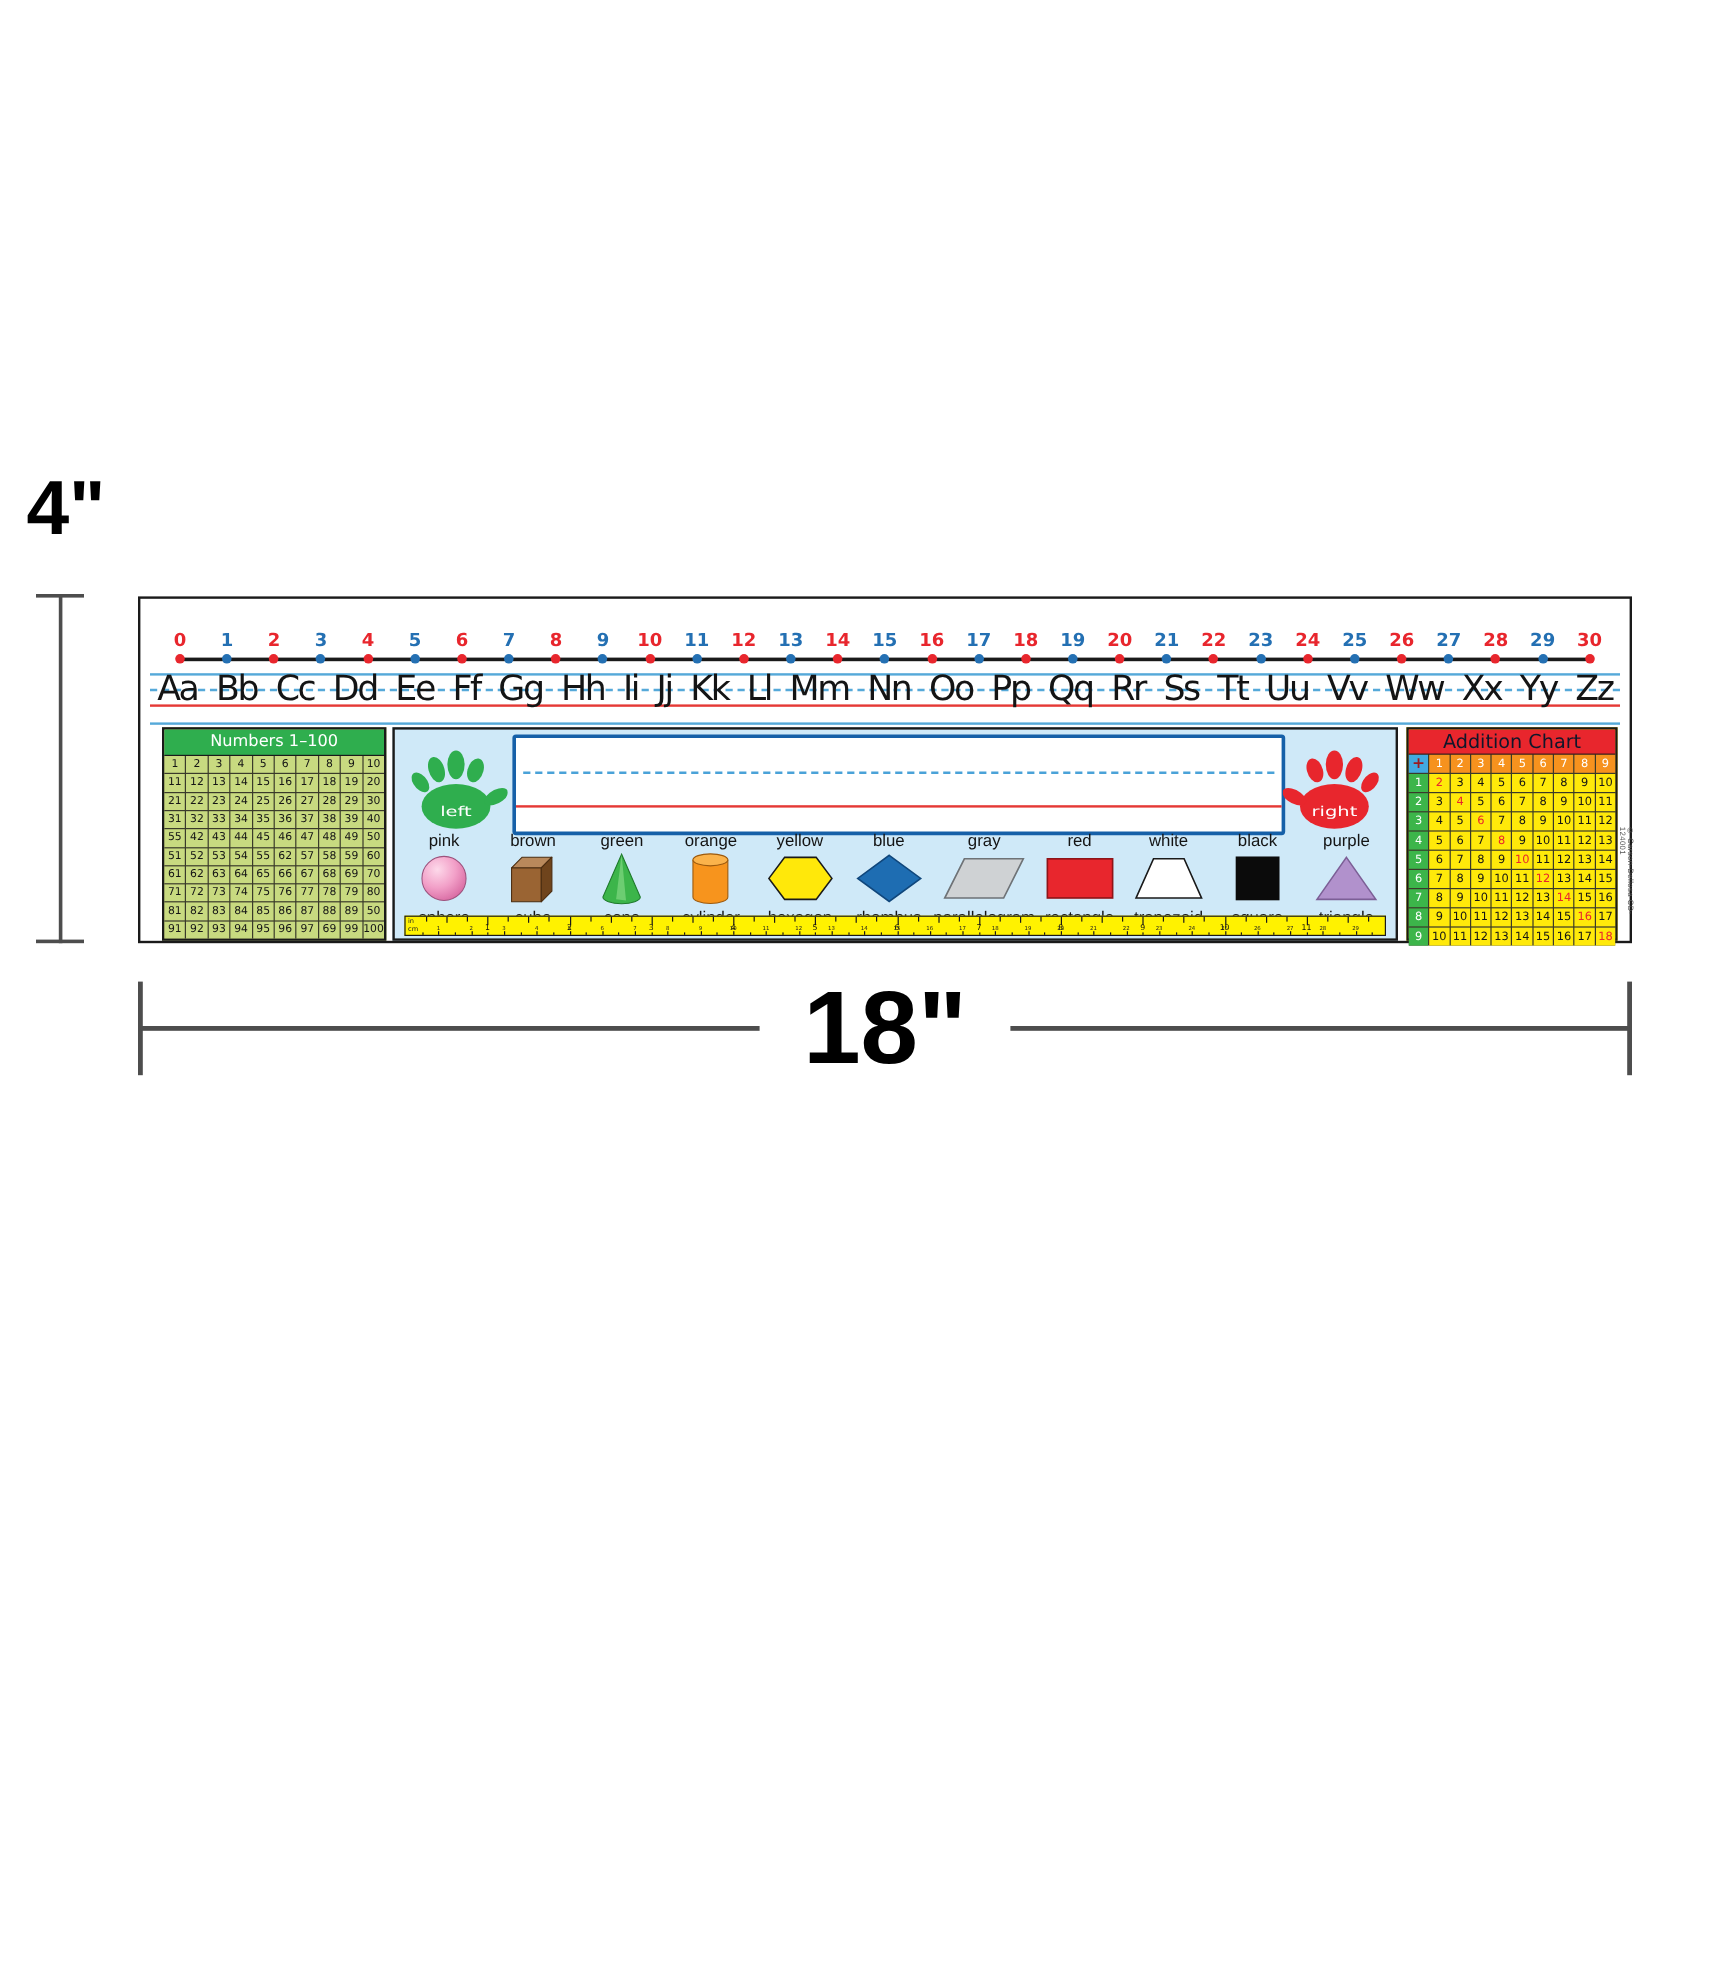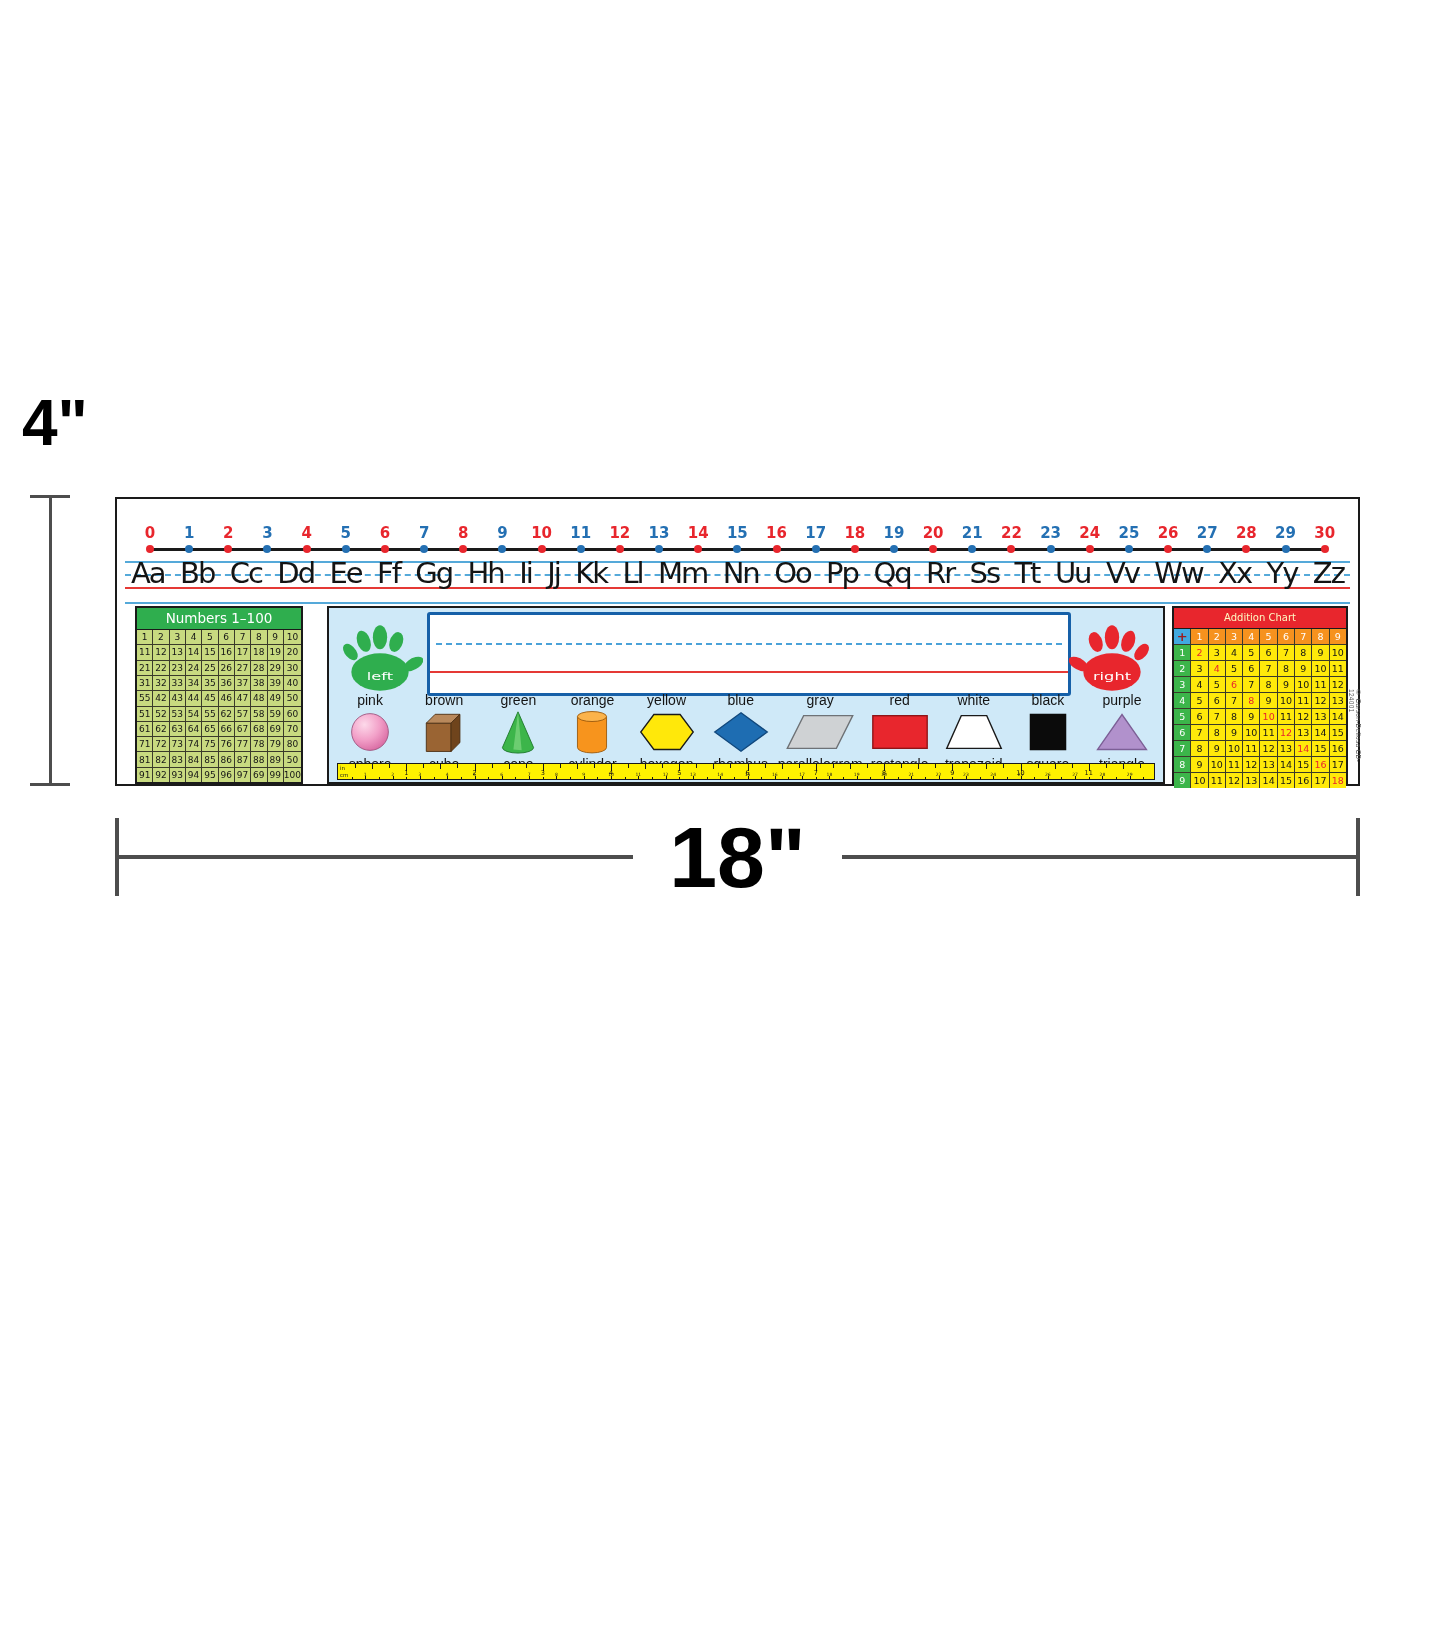--- a/index.html
+++ b/index.html
@@ -39,21 +39,21 @@
   #guide-base{top:88px;border-top:2px solid #e53935;}
   #guide-divider{top:103px;}
   #alphabet{left:14px;right:14px;top:57px;height:32px;display:flex;justify-content:space-between;
             align-items:flex-end;font-family:"DejaVu Sans",sans-serif;font-size:29px;line-height:1;
             letter-spacing:-2px;color:#141414;font-weight:400;}
 
   
   .panel{top:107px;height:178px;box-sizing:border-box;border:2px solid #1a1a1a;}
 
   
-  #numbers-panel{left:18px;width:168px;background:#c8da80;display:flex;flex-direction:column;}
+  #numbers-panel{left:18px;width:187px;background:#c8da80;display:flex;flex-direction:column;}
   #numbers-header{background:#2fae4e;color:#fff;text-align:center;font-size:13.5px;line-height:21px;
                   height:21px;font-family:"DejaVu Sans",sans-serif;border-bottom:1px solid #1a1a1a;}
   #numbers-grid{flex:1;display:grid;grid-template-columns:repeat(10,1fr);grid-auto-rows:1fr;
                 gap:1px;background:#3a3a2a;}
   .num-cell{background:#c8da80;display:flex;align-items:center;justify-content:center;
             font-size:9px;font-family:"DejaVu Sans",sans-serif;color:#151515;}
 
   
   #middle-panel{left:210px;width:838px;background:#cfe9f8;}
   #name-box{left:98px;top:4px;width:644px;height:84px;background:#fff;border:3px solid #1660a8;
@@ -78,21 +78,21 @@
   .tick-in{top:0;} .tick-cm{bottom:0;}
   .ruler-num-in{position:absolute;top:6px;font-size:6.5px;line-height:7px;color:#111;
                 font-family:"DejaVu Sans",sans-serif;transform:translateX(-50%);}
   .ruler-num-cm{position:absolute;bottom:2.5px;font-size:4.5px;line-height:5px;color:#222;
                 font-family:"DejaVu Sans",sans-serif;transform:translateX(-50%);}
   .ruler-unit{position:absolute;left:2px;font-size:5.5px;color:#222;font-family:"DejaVu Sans",sans-serif;}
   #ruler-in-label{top:1px;} #ruler-cm-label{bottom:1px;}
 
   
   #addition-panel{left:1055px;width:176px;background:#ffe90a;display:flex;flex-direction:column;}
-  #addition-header{background:#e8262d;color:#fef9c3;text-align:center;font-size:10px;line-height:20px;
+  #addition-header{background:#e8262d;color:#0f172a;text-align:center;font-size:16px;line-height:20px;
                    height:20px;font-family:"DejaVu Sans",sans-serif;border-bottom:1px solid #1a1a1a;}
   #addition-grid{flex:1;display:grid;grid-template-columns:repeat(10,1fr);grid-auto-rows:1fr;
                  gap:1px;background:#3a3a2a;}
   .add-cell{display:flex;align-items:center;justify-content:center;font-size:9.5px;
             font-family:"DejaVu Sans",sans-serif;color:#151515;background:#ffe90a;}
   .add-op{background:#41a9e0;color:#9c1b1e;font-weight:700;font-size:13px;}
   .add-colhead{background:#f6921e;color:#fff;}
   .add-rowhead{background:#3cb54a;color:#fff;}
   .add-diag{color:#e8262d;}
 

